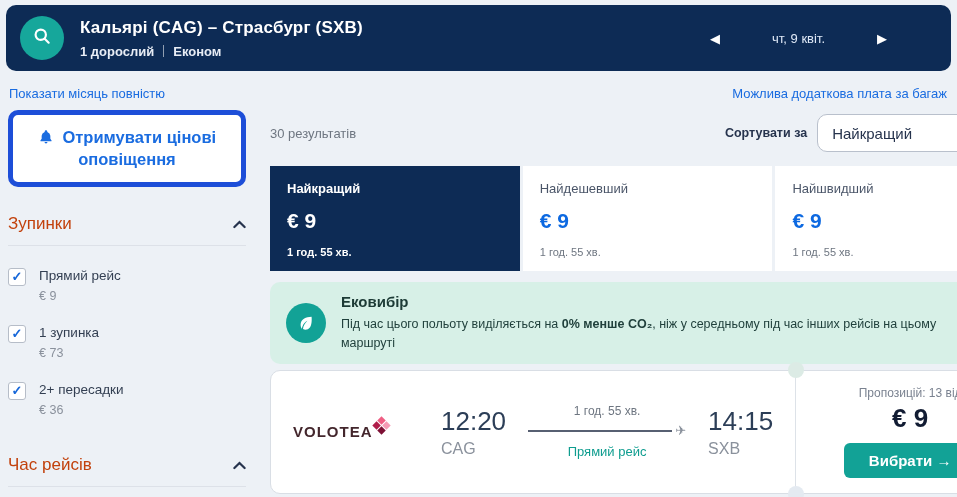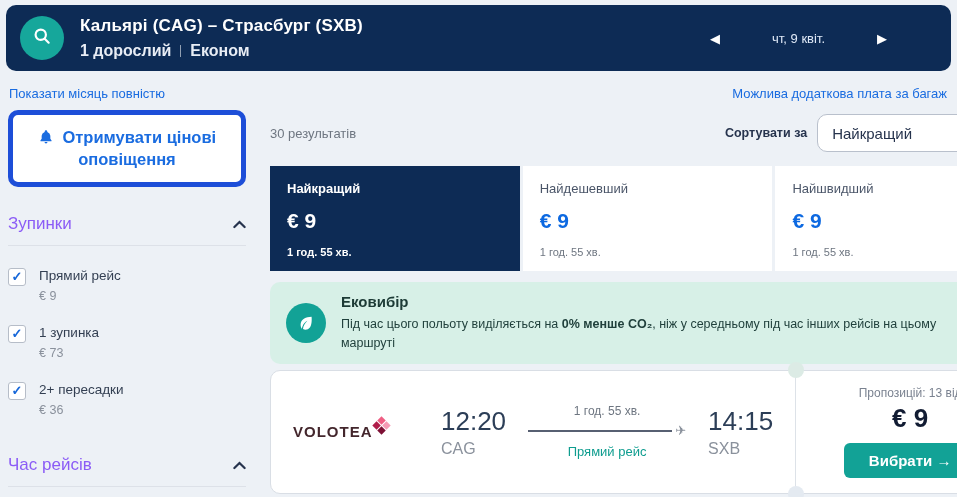--- a/index.html
+++ b/index.html
@@ -6,42 +6,42 @@
   html,body { width:957px; height:497px; overflow:hidden; }
   body { font-family:"Liberation Sans", sans-serif; background:#edf1f6; }
 
   
   .hdr { margin:5px 6px 0 6px; height:66px; background:#0d2b55; border-radius:10px;
          display:flex; align-items:center; justify-content:space-between; padding:0 14px; }
   .hdr-left { display:flex; align-items:center; gap:16px; }
   .search-circle { width:44px; height:44px; border-radius:50%; background:#16a79b;
                    display:flex; align-items:center; justify-content:center; cursor:pointer; }
   .hdr-title { color:#fff; font-size:17px; font-weight:bold; letter-spacing:.2px; }
-  .hdr-sub { color:#e8edf5; font-size:16px; font-weight:bold; margin-top:6px; display:flex; align-items:center; }
+  .hdr-sub { color:#e8edf5; font-size:13px; font-weight:bold; margin-top:6px; display:flex; align-items:center; }
   .hdr-sub .sep { display:inline-block; width:1px; height:12px; background:rgba(255,255,255,.55); margin:0 9px; }
   .hdr-right { display:flex; align-items:center; gap:52px; margin-right:50px; }
   .hdr-arrow { color:#fff; font-size:13px; cursor:pointer; background:none; border:none; }
   .hdr-date { color:#dfe9f7; font-size:13px; }
 
   
   .links-row { display:flex; justify-content:space-between; padding:15px 10px 0 9px; }
   .links-row a { color:#1a6ce0; font-size:13px; text-decoration:none; cursor:pointer; }
 
   
   .content { display:flex; padding:9px 6px 0 8px; }
   .sidebar { width:262px; padding-right:24px; flex-shrink:0; }
   .main { flex:1; }
 
   
   .alert-card { background:#fff; border:5px solid #1d4ed8; border-radius:10px;
                 padding:11px 14px; text-align:center; color:#1a6ce0; font-size:16.5px;
                 font-weight:bold; line-height:1.35; cursor:pointer; }
   .alert-card svg { vertical-align:-2px; margin-right:4px; }
   .filter-head { display:flex; justify-content:space-between; align-items:center; margin-top:27px; cursor:pointer; }
-  .filter-head h3 { font-size:17px; font-weight:normal; color:#8b5cf6; }
+  .filter-head h3 { font-size:17px; font-weight:normal; color:#c2410c; }
   .filter-hr { border:none; border-top:1px solid #dde1e8; margin-top:11px; }
   .opt { display:flex; gap:13px; margin-top:22px; cursor:pointer; }
   .cbx { width:18px; height:18px; border:1px solid #b6bdc8; border-radius:3px; background:#fff;
          color:#1667d9; font-size:13px; font-weight:bold; line-height:16px; text-align:center; flex-shrink:0; }
   .opt-label { font-size:13.5px; color:#333f52; }
   .opt-price { font-size:12.5px; color:#8a919c; margin-top:6px; }
 
   
   .results-row { display:flex; justify-content:space-between; align-items:center; padding:4px 0 14px 0; }
   .res-count { font-size:13px; color:#6e7681; }

